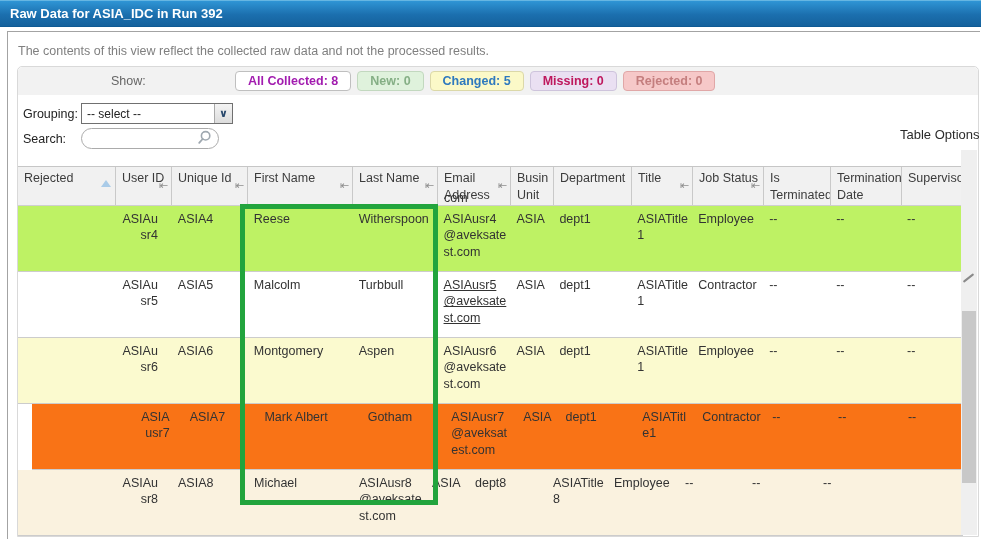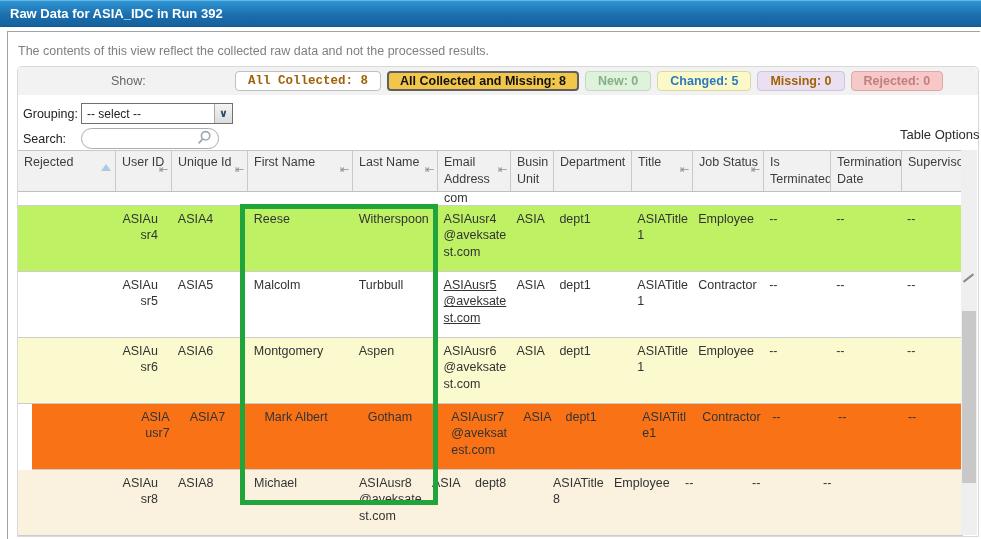--- a/index.html
+++ b/index.html
@@ -48,21 +48,21 @@
   .search-box { width:138px; height:21px; border:1px solid #ababab; border-radius:11px;
     background:#fff; display:flex; align-items:center; }
   .search-input { flex:1; border:none; outline:none; background:transparent;
     font-size:12px; padding-left:8px; width:100px; }
   .search-glass { margin-right:6px; }
 
   .table-options { position:absolute; top:60px; left:882px; font-size:13px;
     color:#2b2b2b; white-space:nowrap; cursor:pointer; }
 
   
-  .thead { position:absolute; left:0; top:83px; height:42px; display:flex;
+  .thead { position:absolute; left:0; top:99px; height:42px; display:flex;
     border-top:1px solid #c6c6c6; border-bottom:1px solid #bfbfbf; background:#f1f1f1; }
   .th { border-right:1px solid #c9c9c9; padding:3px 2px 0 6px; font-size:12.5px;
     color:#3c3c3c; line-height:1.35; overflow:hidden; position:relative; }
   .th .hicon { position:absolute; right:3px; top:12px; color:#8f8f8f; font-size:11px;
     font-family:"DejaVu Sans", sans-serif; }
   .th .sicon { position:absolute; right:4px; top:13px; width:0; height:0;
     border-left:5px solid transparent; border-right:5px solid transparent;
     border-bottom:7px solid #a9cbe8; }
 
   .partial-strip { position:absolute; left:0; top:125px; height:14px; width:945px;
@@ -95,25 +95,24 @@
   <span>Raw Data for ASIA_IDC in Run 392</span>
 </div>
 
 <div class="panel"></div>
 <div class="subtitle">The contents of this view reflect the collected raw data and not the processed results.</div>
 
 <div class="container">
   <div class="show-row">
     <span class="show-label">Show:</span>
     <div class="tabs" id="tabs">
-        <span class="tab" style="background: rgb(255, 255, 255); border-color: rgb(191, 191, 191); color: #a16207; font-family: Liberation Mono, monospace;">All Collected:  8</span>
-        <span class="tab selected" style="background: rgb(241, 198, 74); border-color: rgb(95, 95, 95); color: rgb(17, 17, 17);">All Collected and Missing:  8</span>
+        <span class="tab" style="background: rgb(255, 255, 255); border-color: rgb(191, 191, 191); color: #a21caf;">All Collected:  8</span>
         <span class="tab" style="background: rgb(223, 242, 220); border-color: rgb(194, 216, 191); color: rgb(133, 175, 133);">New:  0</span>
         <span class="tab" style="background: rgb(251, 249, 200); border-color: rgb(219, 216, 168); color: rgb(46, 121, 190);">Changed:  5</span>
-        <span class="tab" style="background: rgb(234, 224, 242); border-color: rgb(206, 196, 220); color: #a16207;">Missing:  0</span>
+        <span class="tab" style="background: rgb(234, 224, 242); border-color: rgb(206, 196, 220); color: #be185d;">Missing:  0</span>
         <span class="tab" style="background: rgb(246, 200, 200); border-color: rgb(224, 167, 167); color: rgb(196, 126, 126);">Rejected:  0</span>
       </div>
   </div>
 
   <div class="ctl-row grouping-row">
     <span class="ctl-label">Grouping:</span>
     <div class="select-box">
       <span class="select-value">-- select --</span>
       <span class="select-arrow">∨</span>
     </div>

